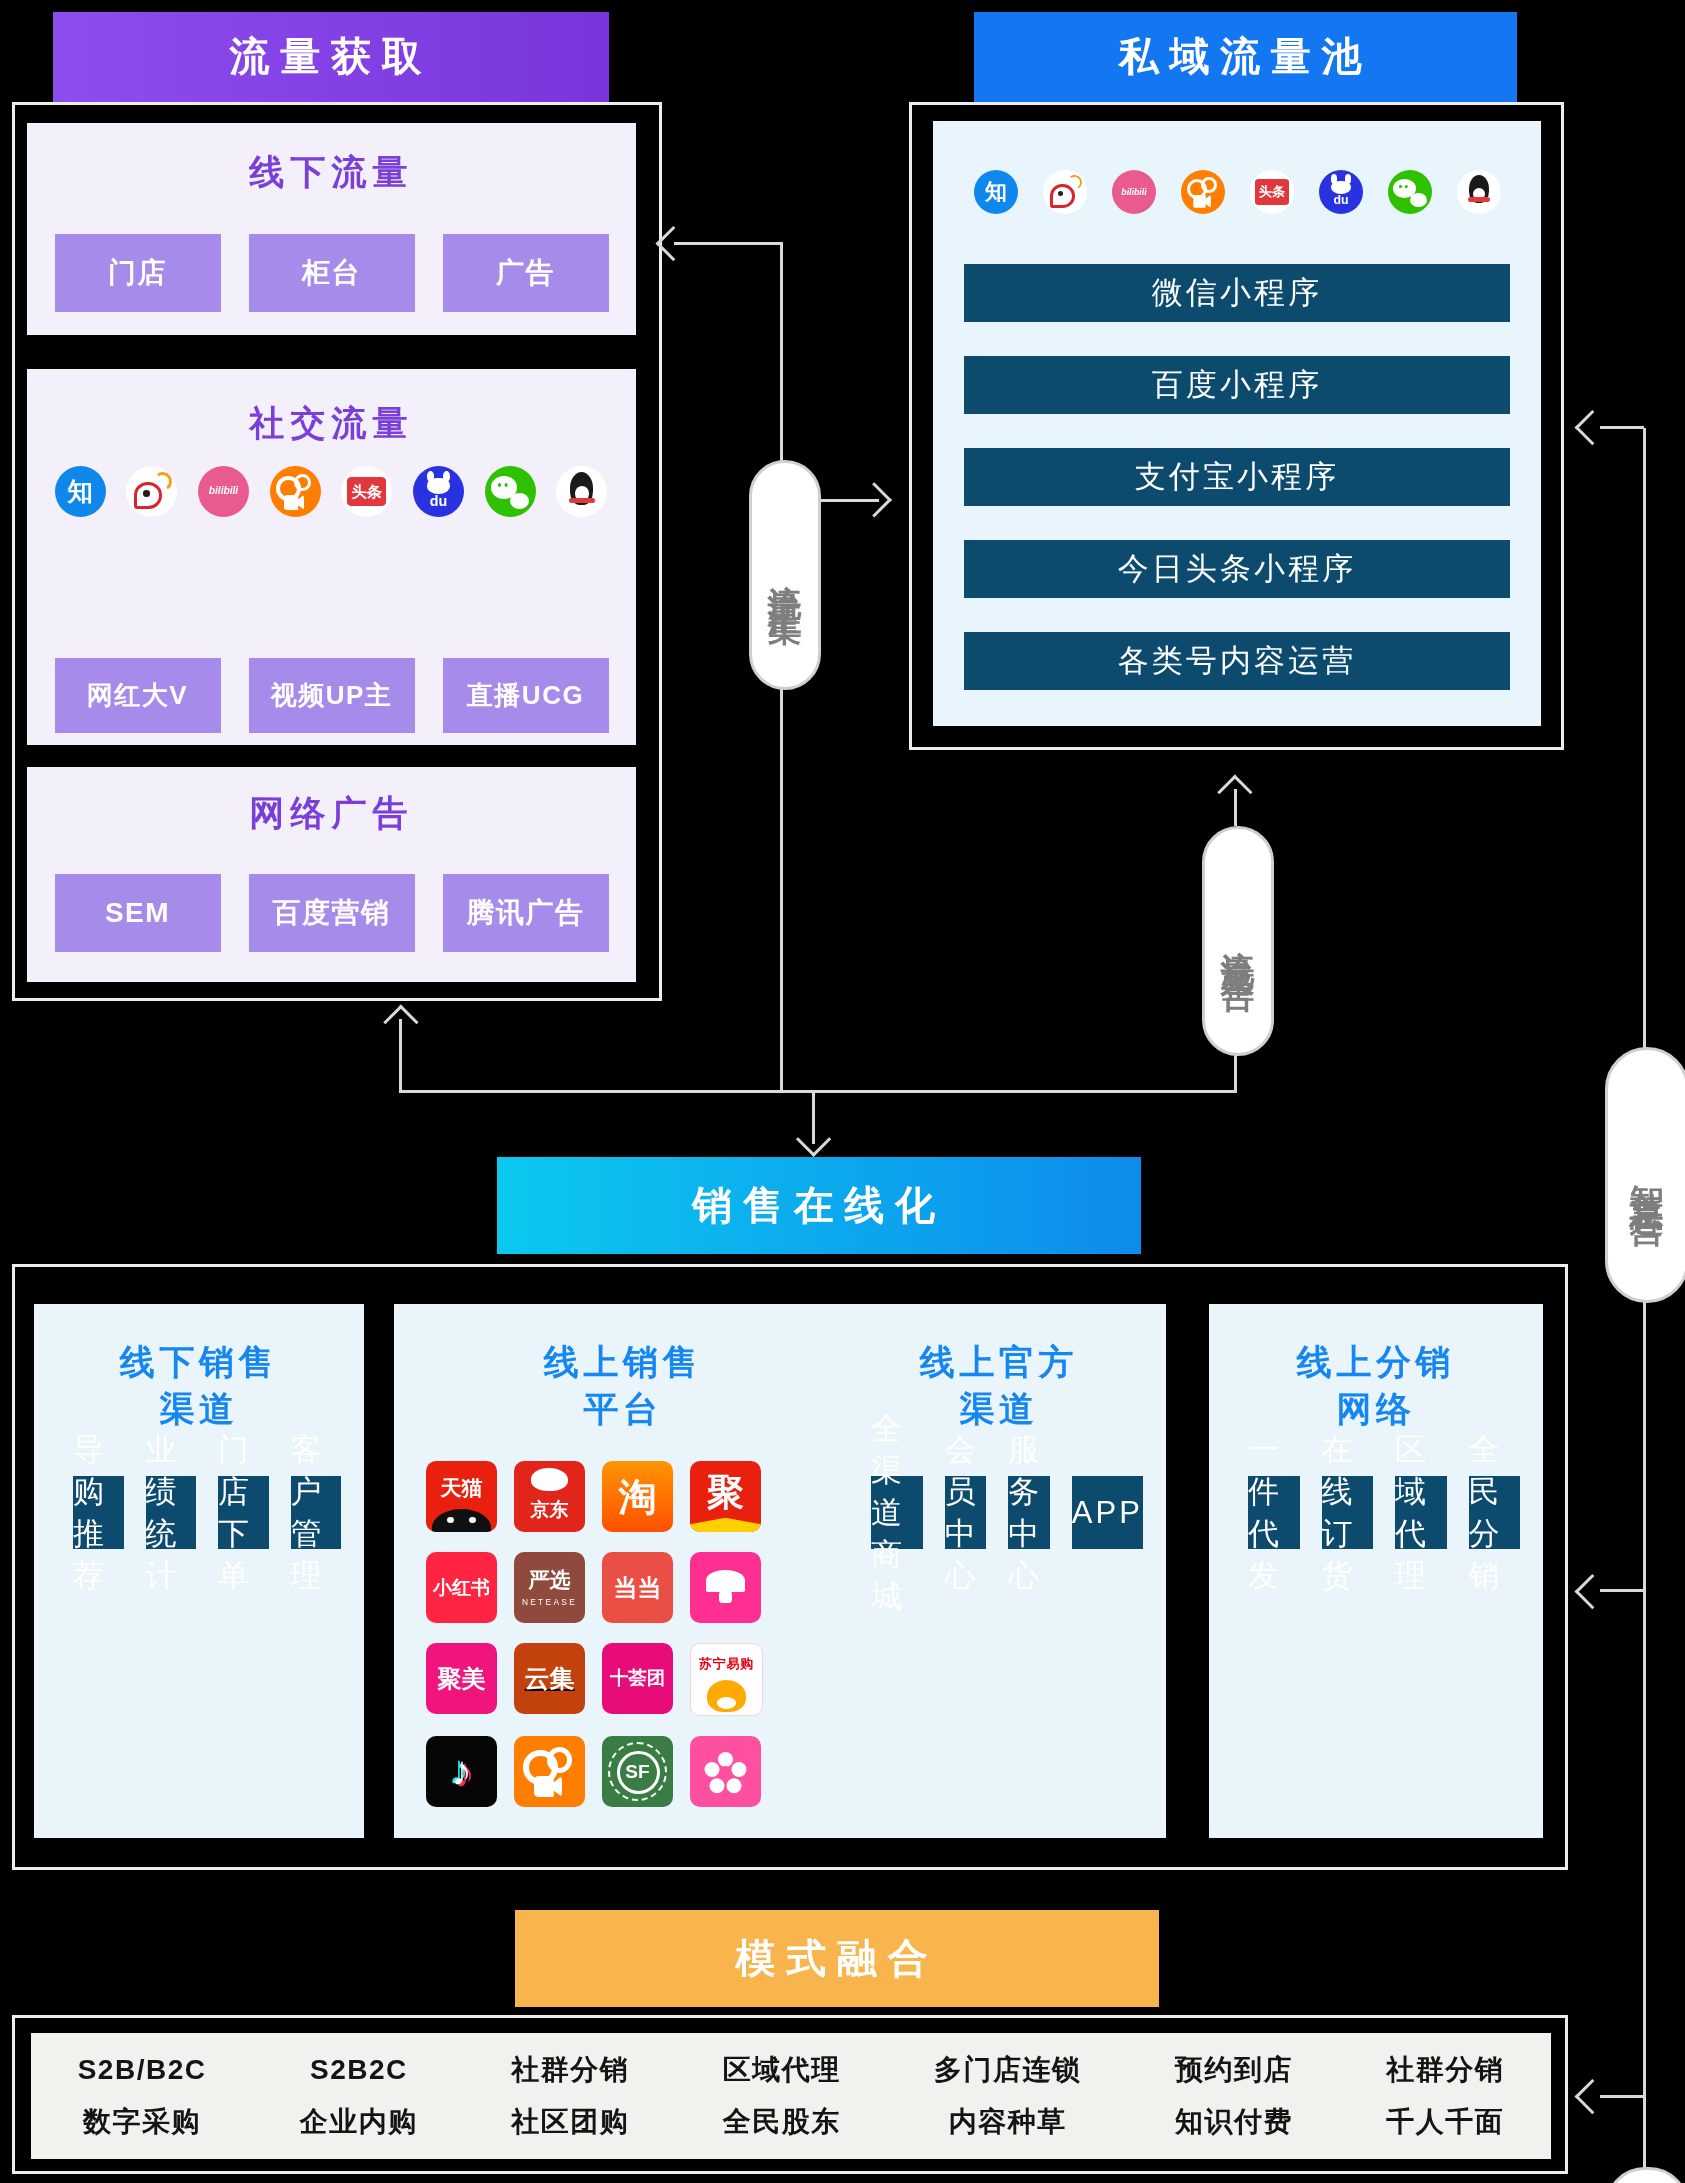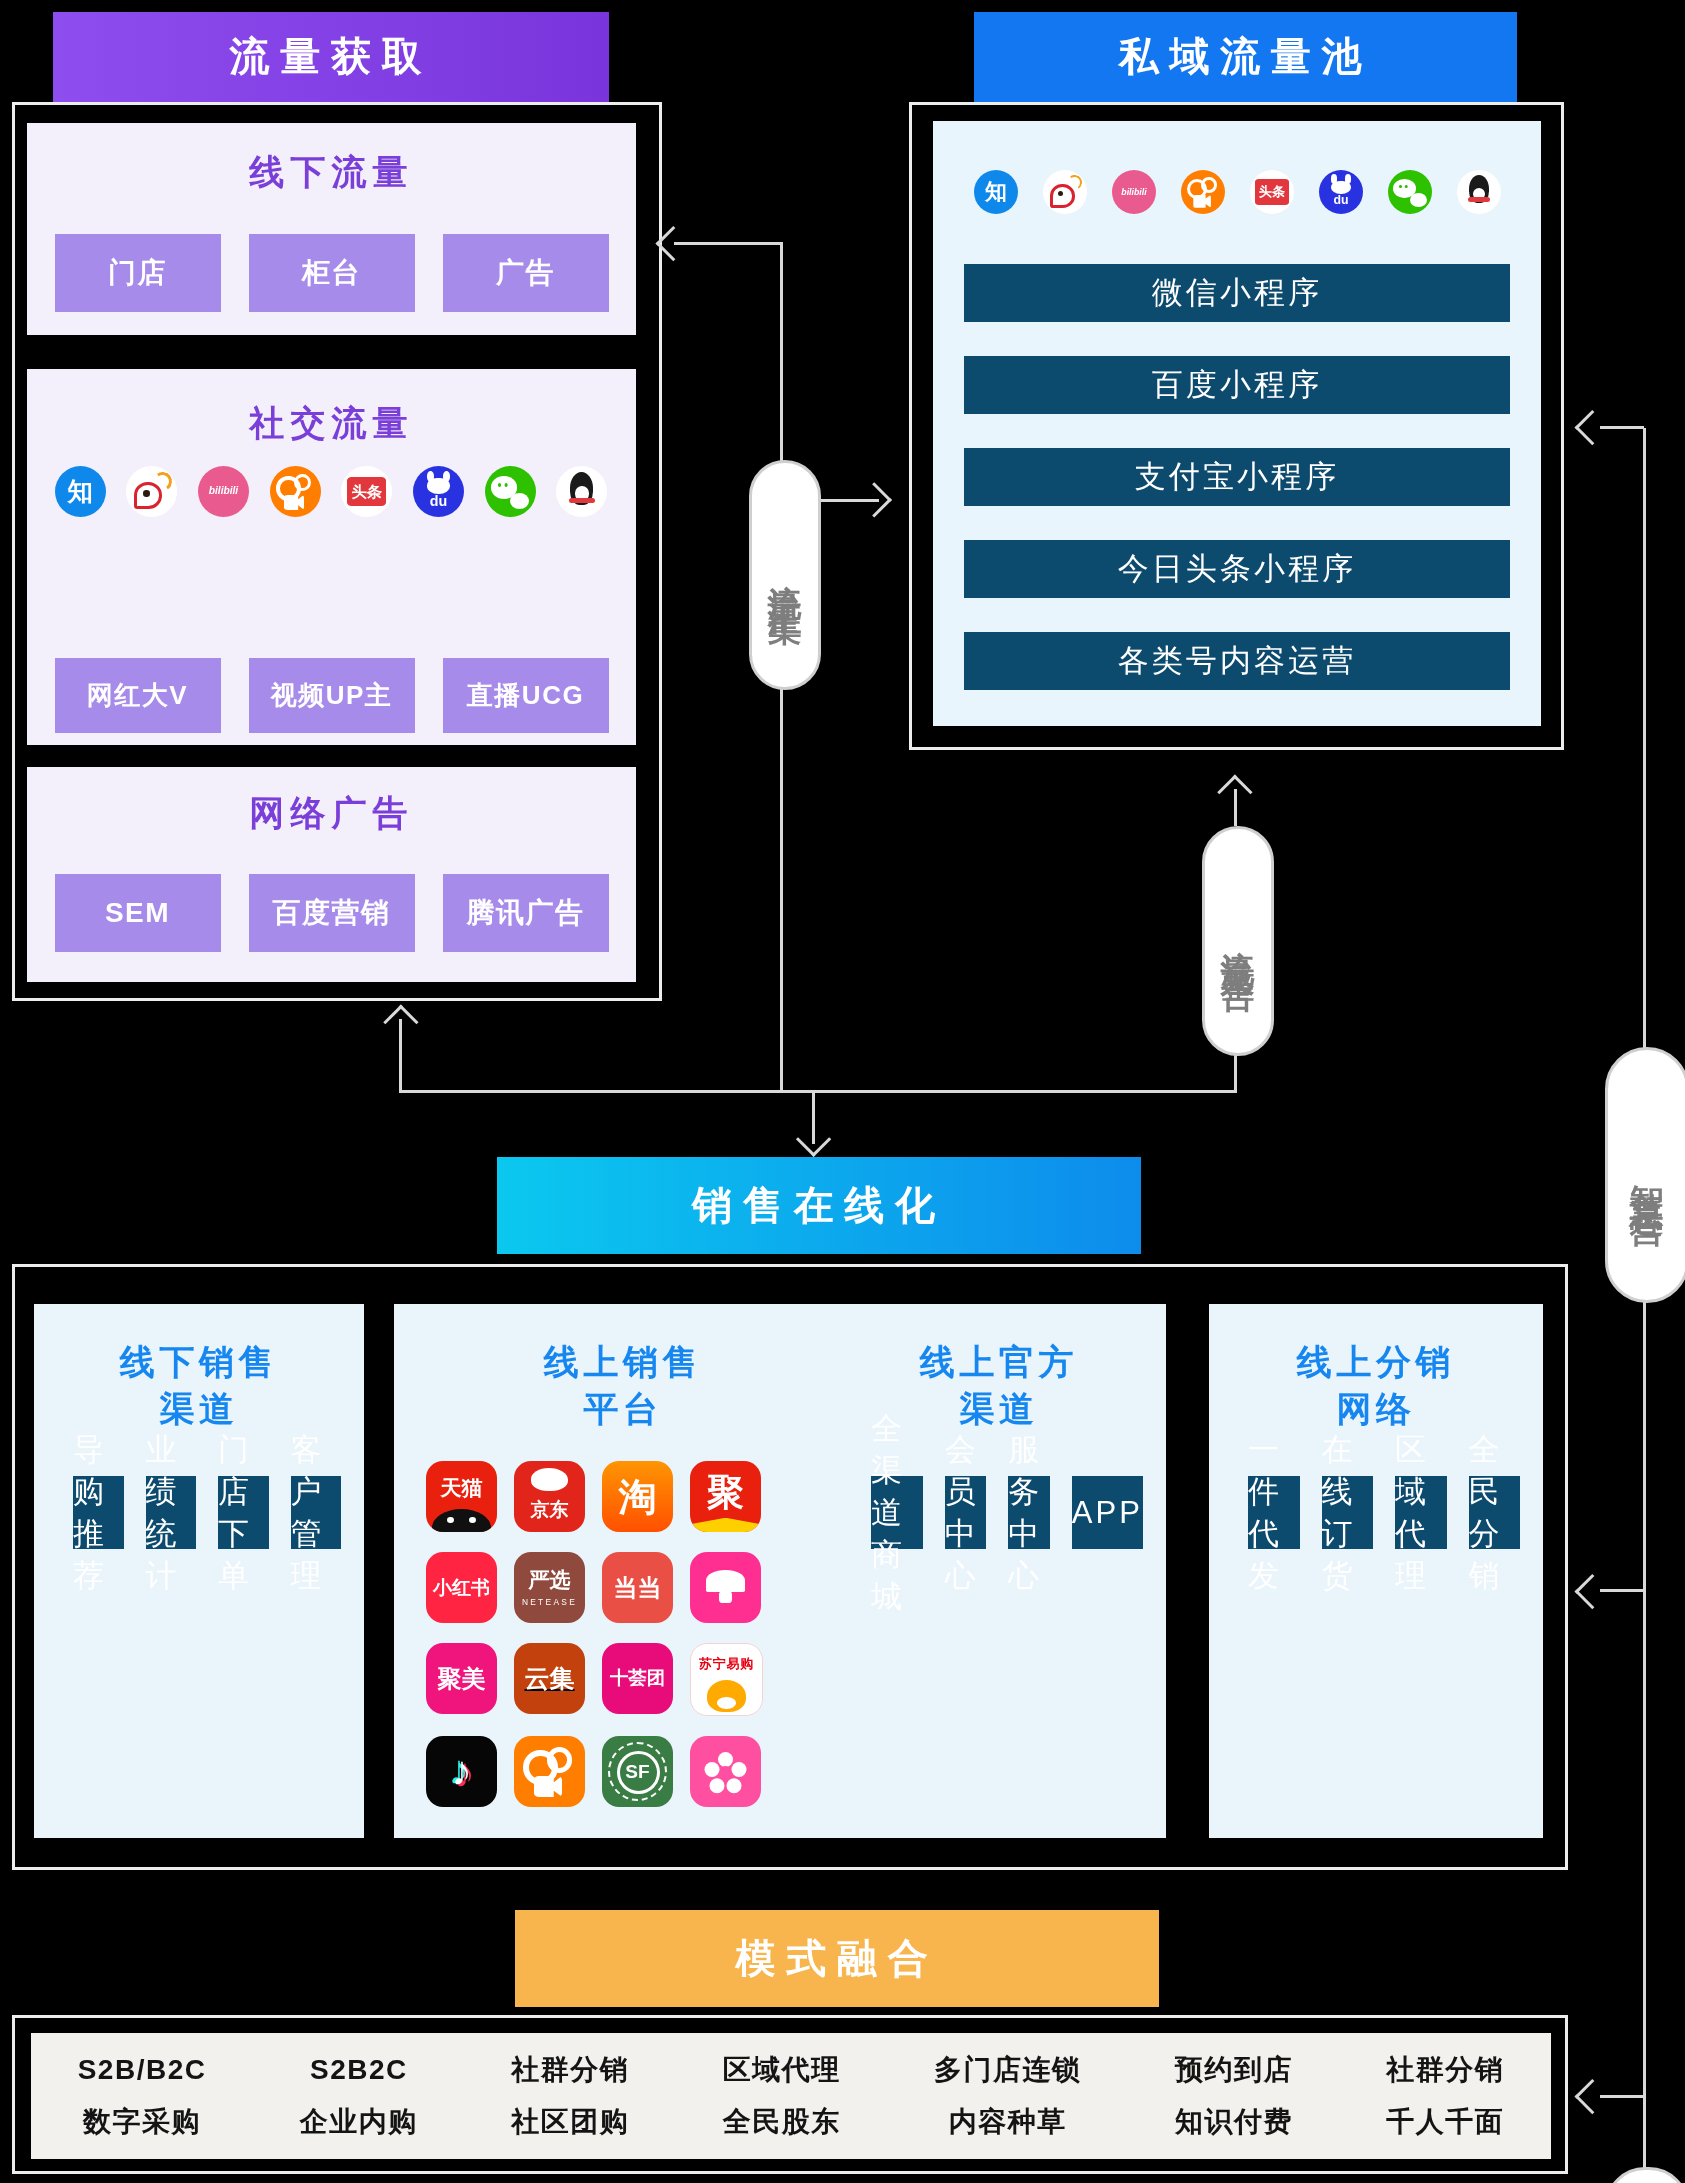--- a/index.html
+++ b/index.html
@@ -54,21 +54,21 @@
   #pool-btns .bbtn{height:58px;font-size:31px;}
   .col-btns{position:absolute;left:23px;right:23px;top:172px;display:flex;flex-direction:row;gap:22px;padding-left:16px;}
   .col-btns .bbtn{height:73px;font-size:31px;}
 
   
   .icon-row{position:absolute;display:flex;justify-content:space-evenly;align-items:center;}
   #rowB-icons{left:34px;top:466px;width:594px;--s:51px;}
   #row-pool-icons{left:949px;top:170px;width:577px;--s:44px;}
   .apps{position:absolute;left:32px;top:157px;width:333px;display:grid;
         grid-template-columns:repeat(4,71px);gap:20px 17px;--s:71px;}
-  .apps .icon{border-radius:17px;justify-content:center;}
+  .apps .icon{border-radius:10px;justify-content:center;}
 
   .icon{width:var(--s);height:var(--s);border-radius:50%;position:relative;flex:0 0 auto;
         display:flex;flex-direction:column;align-items:center;justify-content:center;overflow:hidden;background:#fff;}
   .icon .glyph{font-weight:bold;color:#fff;z-index:2;line-height:1;}
   .icon .glyph2{display:none;z-index:2;color:#fff;line-height:1;}
   .icon .p1,.icon .p2,.icon .p3{display:none;position:absolute;}
 
   .st-zhihu{background:#0F88EB;} .st-zhihu .glyph{font-size:calc(var(--s)*0.5);}
   .st-weibo{background:#fff;}
   .st-weibo .p1{display:block;width:42%;height:40%;border:calc(var(--s)*0.07) solid #D9232E;border-radius:50% 50% 50% 12%;left:16%;top:32%;}

